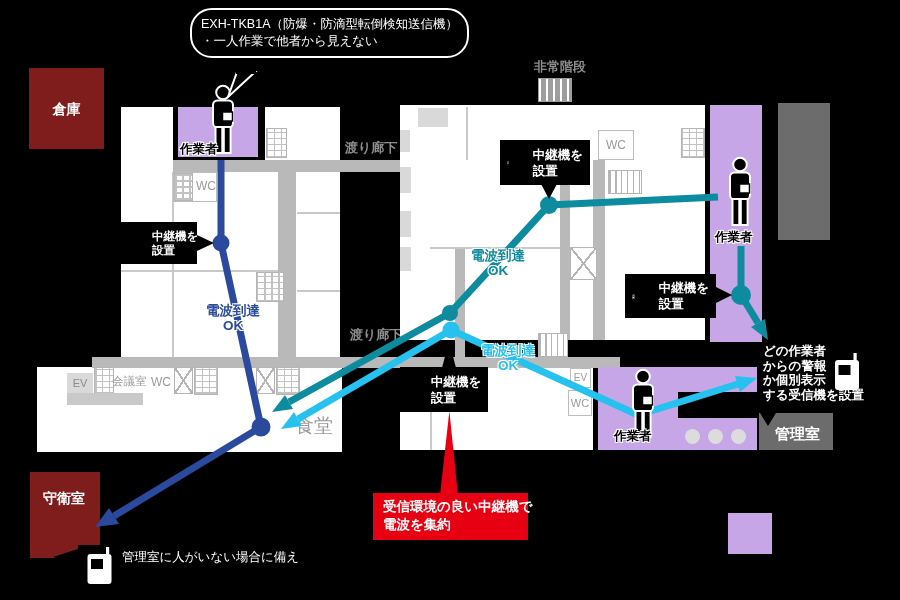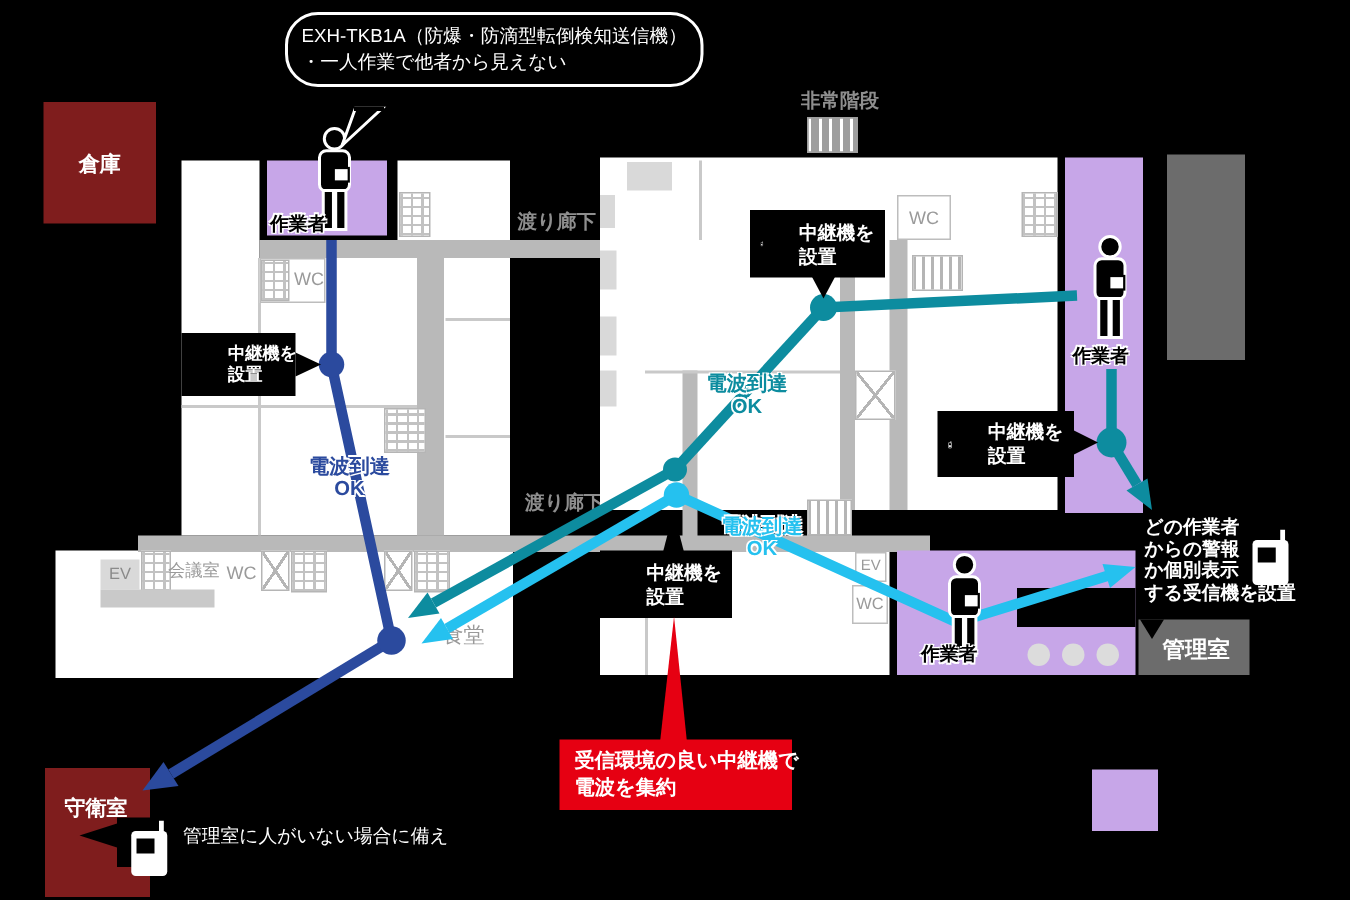--- a/index.html
+++ b/index.html
@@ -45,21 +45,21 @@
 </style>
 </head>
 <body>
 
 <div id="canvas">
 
   <div class="abs grayblock" style="left:29px;top:68px;width:75px;height:81px;display:flex;align-items:center;justify-content:center;">
     <span class="whitelabel">倉庫</span>
   </div>
 
-  <div class="abs grayblock" style="left:30px;top:512px;width:70px;height:86px;">
+  <div class="abs grayblock" style="left:30px;top:472px;width:70px;height:86px;">
     <div class="whitelabel abs" style="left:13px;top:19px;">守衛室</div>
   </div>
   <div class="abs" style="left:78px;top:545px;width:22px;height:33px;background:#000;"></div>
   <div class="abs tri" style="left:53px;top:549px;border-top:8.5px solid transparent;border-bottom:8.5px solid transparent;border-right:25px solid #000;"></div>
 
   <div class="abs darkblock" style="left:778px;top:103px;width:52px;height:137px;"></div>
 
   <div class="abs darkblock" style="left:759px;top:413px;width:74px;height:37px;">
     <div class="whitelabel abs" style="left:16px;top:13px;font-size:15px;">管理室</div>
   </div>
@@ -93,21 +93,21 @@
     <span class="roomlabel" style="font-size:11px;color:#8a8a8a;">EV</span>
   </div>
   <div class="abs stairs-grid" style="left:94px;top:367px;width:20px;height:28px;"></div>
   <div class="abs roomlabel" style="left:112px;top:376px;font-size:11.5px;">会議室</div>
   <div class="abs roomlabel" style="left:151px;top:376px;">WC</div>
   <div class="abs xbox" style="left:174px;top:367px;width:19px;height:27px;"></div>
   <div class="abs stairs-grid" style="left:194px;top:367px;width:24px;height:28px;"></div>
   <div class="abs xbox" style="left:256px;top:367px;width:19px;height:27px;"></div>
   <div class="abs stairs-grid" style="left:276px;top:367px;width:24px;height:28px;"></div>
   <div class="abs divider" style="left:67px;top:393px;width:76px;height:12px;"></div>
-  <div class="abs roomlabel" style="left:295px;top:416px;font-size:14px;">食堂</div>
+  <div class="abs roomlabel" style="left:295px;top:416px;font-size:19px;">食堂</div>
 
   <div class="abs room" style="left:400px;top:105px;width:305px;height:235px;"></div>
   <div class="abs ltgray" style="left:418px;top:108px;width:30px;height:19px;"></div>
   <div class="abs ltgray" style="left:400px;top:130px;width:10px;height:22px;"></div>
   <div class="abs ltgray" style="left:400px;top:167px;width:11px;height:26px;"></div>
   <div class="abs ltgray" style="left:400px;top:211px;width:11px;height:26px;"></div>
   <div class="abs ltgray" style="left:400px;top:247px;width:11px;height:24px;"></div>
   <div class="abs corr" style="left:593px;top:160px;width:12px;height:180px;"></div>
   <div class="abs corr" style="left:560px;top:172px;width:10px;height:168px;"></div>
   <div class="abs corr" style="left:455px;top:247px;width:10px;height:121px;"></div>

